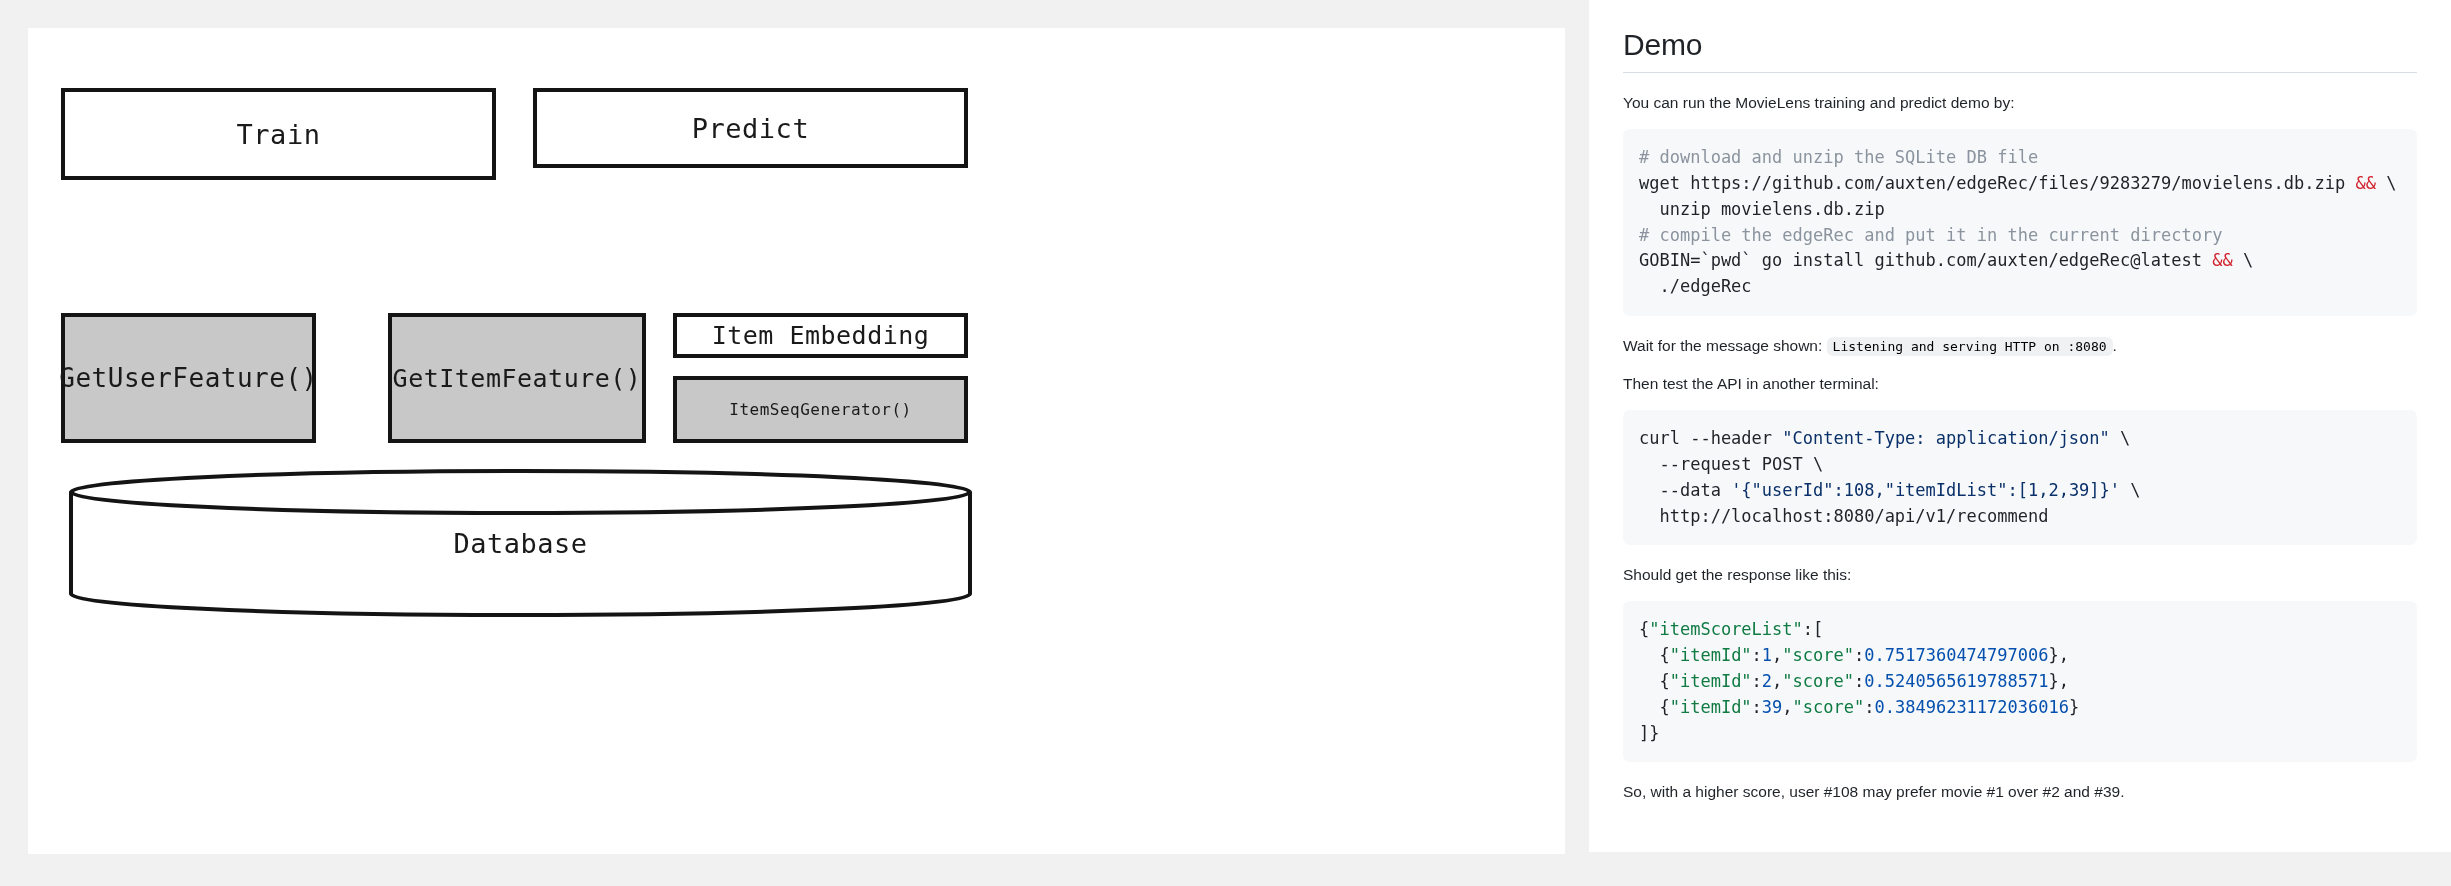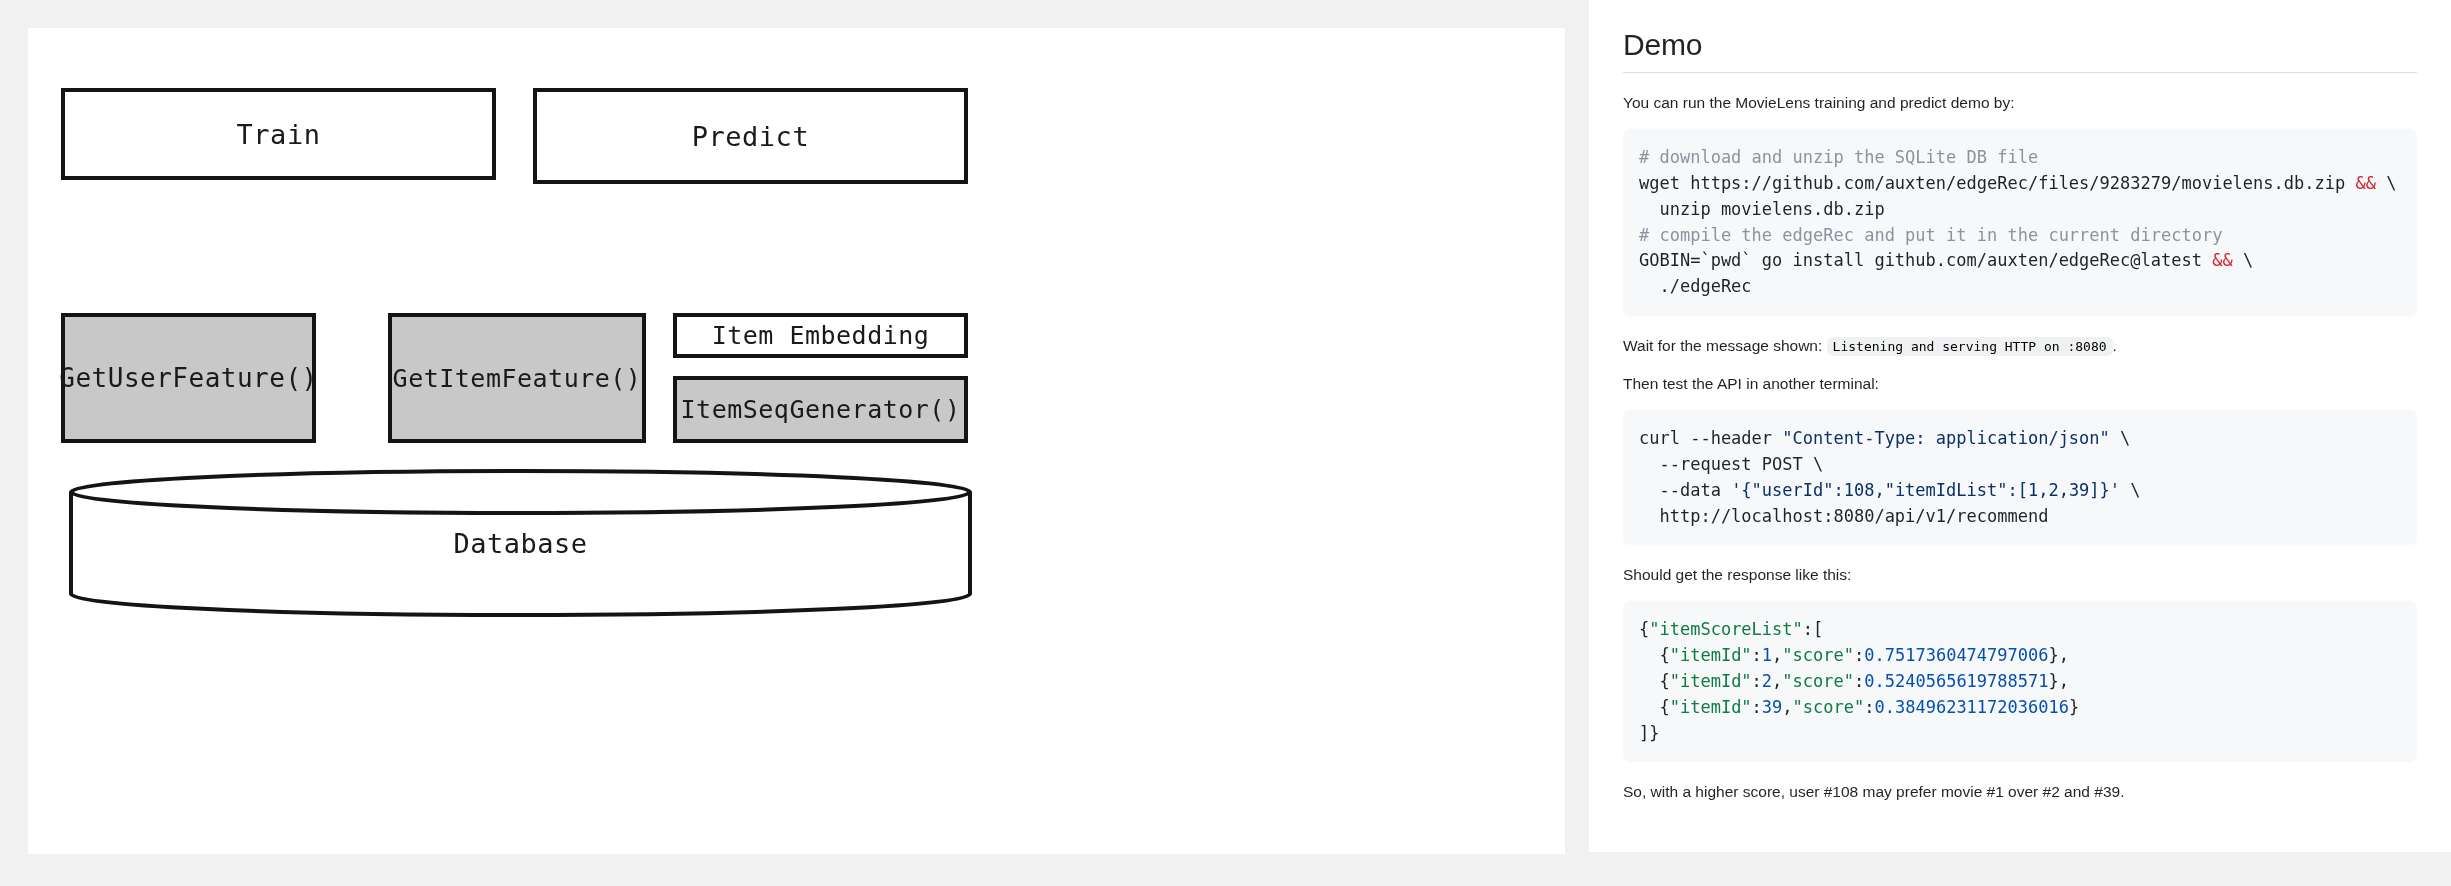--- a/index.html
+++ b/index.html
@@ -31,26 +31,26 @@
     justify-content: center;
     font-family: "DejaVu Sans Mono", "Liberation Mono", monospace;
     color: #1a1a1a;
     letter-spacing: 0.5px;
     white-space: nowrap;
   }
   .node.white { background: #ffffff; justify-content: center; }
   .node.gray  { background: #c8c8c8; }
 
   #node-train   { left: 33px;  top: 60px;  width: 435px; height: 92px; font-size: 27px; }
-  #node-predict { left: 505px; top: 60px;  width: 435px; height: 96px; font-size: 27px; }
+  #node-predict { left: 505px; top: 60px;  width: 435px; height: 80px; font-size: 27px; }
   #node-samplegenerator { left: 33px; top: 195px; width: 907px; height: 50px; font-size: 26px; }
   #node-getuserfeature { left: 33px;  top: 285px; width: 255px; height: 130px; font-size: 26px; }
   #node-getitemfeature { left: 360px; top: 285px; width: 258px; height: 130px; font-size: 25px; }
   #node-itemembedding  { left: 645px; top: 285px; width: 295px; height: 45px;  font-size: 25px; }
-  #node-itemseqgenerator { left: 645px; top: 348px; width: 295px; height: 67px; font-size: 25px; }
+  #node-itemseqgenerator { left: 645px; top: 348px; width: 295px; height: 67px; font-size: 16px; }
 
   #node-database {
     position: absolute;
     left: 39px; top: 440px;
     width: 907px; height: 150px;
   }
   #db-label {
     position: absolute;
     left: 0; top: 0;
     width: 907px; height: 150px;

